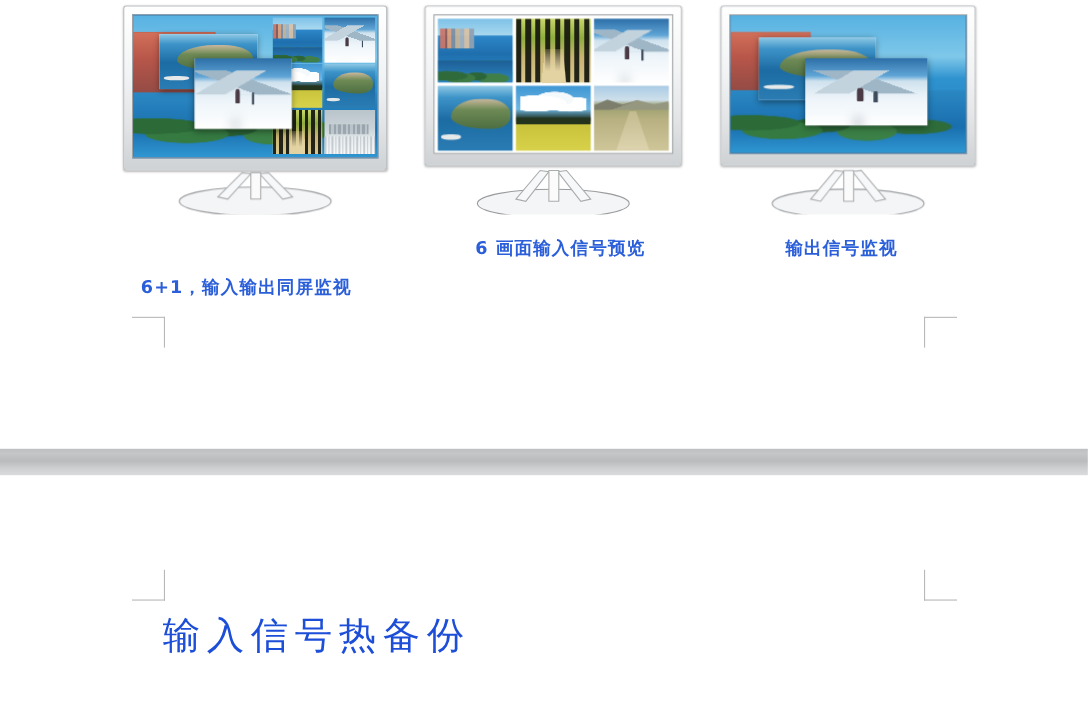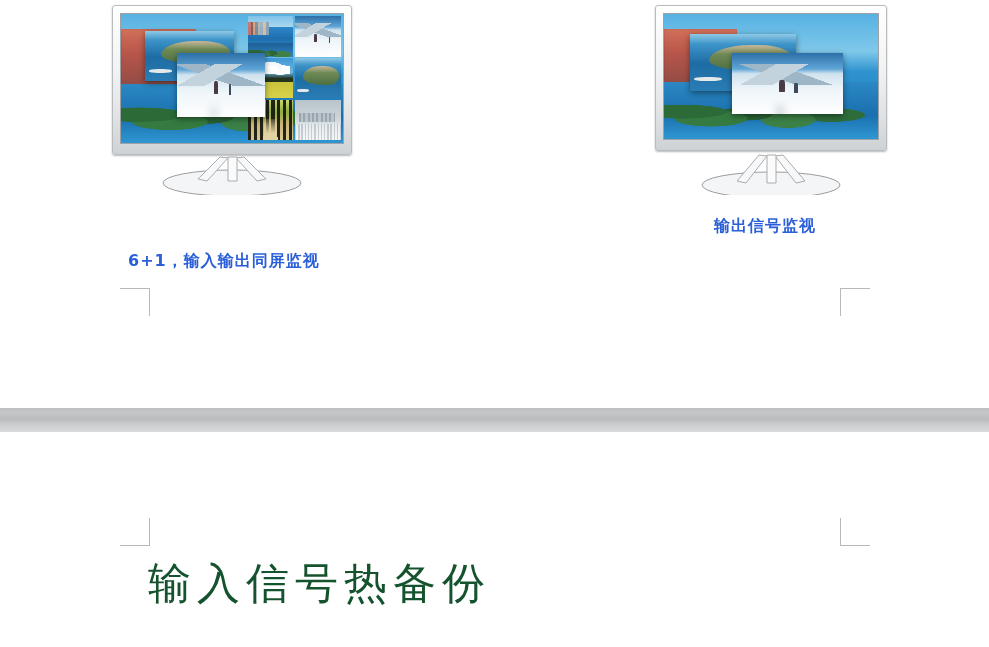--- a/index.html
+++ b/index.html
@@ -171,23 +171,23 @@
   
   .win{position:absolute;background:#fff;box-shadow:0 2px 6px rgba(0,0,0,.45);}
   .win > .ph{left:0;top:0;width:100%;height:100%;}
 
   
   .caption{
     position:absolute;color:#2b5fd9;font-weight:bold;white-space:nowrap;
     font-family:"DejaVu Sans","Liberation Sans",sans-serif;
   }
   .headline{
-    position:absolute;color:#14532d;white-space:nowrap;
+    position:absolute;color:#1d4ed8;white-space:nowrap;
     font-family:"DejaVu Serif","Liberation Serif",serif;
-    font-size:43px;letter-spacing:6px;text-align:center;
+    font-size:34px;letter-spacing:6px;text-align:center;
   }
 
   
   .cmark{position:absolute;}
   .cmark i{position:absolute;background:#b6b8ba;display:block;}
   .cmark i.h{height:1px;}
   .cmark i.v{width:1px;}
 
   
   .band{
@@ -225,20 +225,41 @@
     <svg class="stand" viewBox="0 0 240 190">
       <ellipse cx="120" cy="178" rx="69" ry="13" fill="#f4f5f6" stroke="#9a9da0" stroke-width="1"></ellipse>
       <path d="M108 152 L86 174 L95 176 L116 153 Z" fill="#f7f8f9" stroke="#a9acae" stroke-width="1"></path>
       <path d="M132 152 L154 174 L145 176 L124 153 Z" fill="#f7f8f9" stroke="#a9acae" stroke-width="1"></path>
       <path d="M116 152 L116 176 L125 176 L125 152 Z" fill="#fbfbfc" stroke="#a9acae" stroke-width="1"></path>
     </svg>
 
     <div class="caption" style="left:16px;top:215px;font-size:16px;letter-spacing:1px;margin-top:31px;">6+1，输入输出同屏监视</div>
   </div>
 
+  <div class="monitor" style="left:386px;top:5px;width:234px;height:190px;">
+    <div class="bezel" style="width:234px;height:146px;">
+      <div class="screen" style="background:#ffffff;">
+        <div class="ph ph-city" style="left:1.5%;top:2%;width:31.5%;height:47%;"></div>
+        <div class="ph ph-forest" style="left:34.3%;top:2%;width:31.5%;height:47%;"></div>
+        <div class="ph ph-snow" style="left:67.1%;top:2%;width:31.5%;height:47%;"></div>
+        <div class="ph ph-bay" style="left:1.5%;top:51%;width:31.5%;height:47%;"></div>
+        <div class="ph ph-field" style="left:34.3%;top:51%;width:31.5%;height:47%;"></div>
+        <div class="ph ph-road" style="left:67.1%;top:51%;width:31.5%;height:47%;"></div>
+      </div>
+    </div>
+
+    <svg class="stand" viewBox="0 0 234 190">
+      <ellipse cx="117" cy="180" rx="69" ry="13" fill="#f4f5f6" stroke="#9a9da0" stroke-width="1"></ellipse>
+      <path d="M105 150 L83 176 L92 178 L113 151 Z" fill="#f7f8f9" stroke="#a9acae" stroke-width="1"></path>
+      <path d="M129 150 L151 176 L142 178 L121 151 Z" fill="#f7f8f9" stroke="#a9acae" stroke-width="1"></path>
+      <path d="M113 150 L113 178 L122 178 L122 150 Z" fill="#fbfbfc" stroke="#a9acae" stroke-width="1"></path>
+    </svg>
+
+    <div class="caption" style="left:46px;top:211px;font-size:16px;letter-spacing:1px;">6 画面输入信号预览</div>
+  </div>
 
   <div class="monitor" style="left:655px;top:5px;width:232px;height:190px;">
     <div class="bezel" style="width:232px;height:146px;">
       <div class="screen">
         <div class="ph ph-dusk" style="left:0;top:0;width:100%;height:100%;"></div>
 
         <div class="win" style="left:12%;top:16%;width:48%;height:42%;padding:2px;">
           <div class="ph ph-bay"></div>
         </div>
         <div class="win" style="left:32%;top:31%;width:50%;height:46%;padding:2px;">

